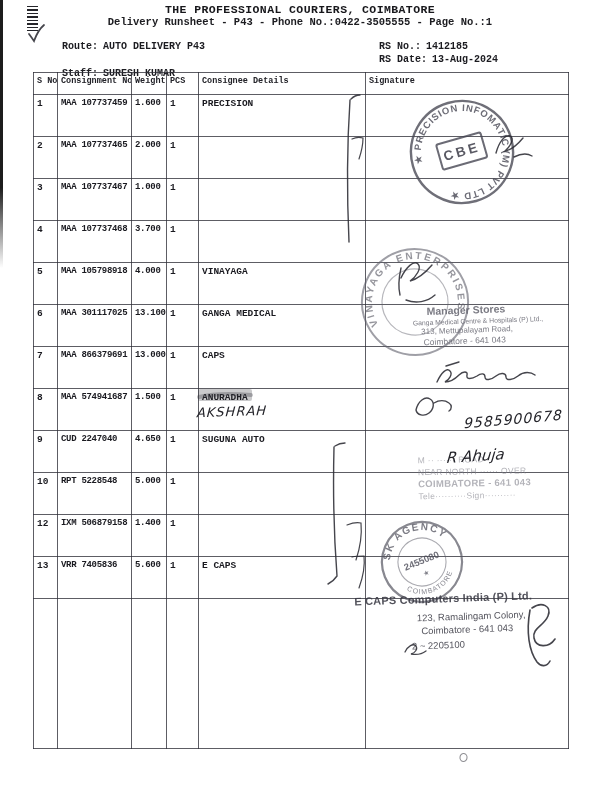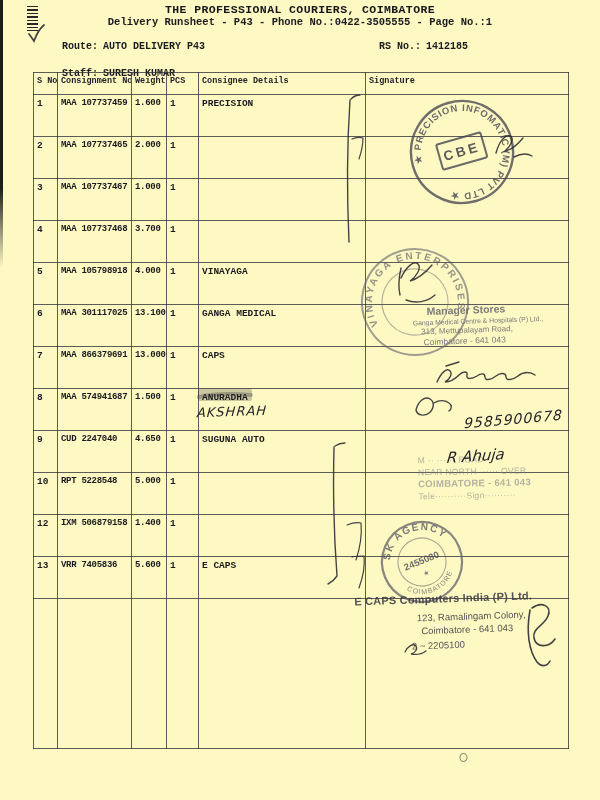--- a/index.html
+++ b/index.html
@@ -1,18 +1,18 @@
 <!DOCTYPE html>
 <html><head>
 <meta charset="utf-8">
 <style>
   * { margin:0; padding:0; box-sizing:border-box; }
   html,body { width:600px; height:800px; }
   body { font-family:"Liberation Mono", monospace; background:#d9d9d5; }
-  #page { position:relative; width:600px; height:800px; background:#fef9c3; overflow:hidden; color:#1c1c20; }
+  #page { position:relative; width:600px; height:800px; background:#ffffff; overflow:hidden; color:#1c1c20; }
 
   .ctr { position:absolute; left:0; width:100%; text-align:center; font-weight:bold; white-space:pre; }
   #doc-title { top:3px; font-size:11.5px; letter-spacing:.4px; color:#17171b; }
   #doc-subtitle { top:16px; font-size:10.5px; }
 
   .field { position:absolute; font-size:10px; font-weight:bold; white-space:pre; color:#1b1b20; }
   .field .lbl { margin-right:5px; }
 
   table#runsheet { position:absolute; left:33px; top:72px; width:535px; border-collapse:collapse; table-layout:fixed; }
   th,td { border:1px solid rgba(48,48,56,.78); font-weight:bold; vertical-align:top; text-align:left; padding:3px 2px 2px 3px; overflow:hidden; white-space:nowrap; }
@@ -66,20 +66,23 @@
   <div class="ctr" id="doc-subtitle">Delivery Runsheet - P43 - Phone No.:0422-3505555 - Page No.:1</div>
 
   <div class="field" style="left:38px; top:30px;">
     <span class="lbl">Route:</span><span>AUTO DELIVERY P43</span>
   </div>
   <div class="field" style="left:355px; top:30px;">
     <span class="lbl">RS No.:</span><span>1412185</span>
   </div>
   <div class="field" style="left:38px; top:57px;">
     <span class="lbl">Staff:</span><span>SURESH KUMAR</span>
+  </div>
+  <div class="field" style="left:355px; top:43px;">
+    <span class="lbl">RS Date:</span><span>13-Aug-2024</span>
   </div>
 
   <table id="runsheet">
     <colgroup>
       <col style="width:24px">
         <col style="width:74px">
         <col style="width:35px">
       <col style="width:32px">
         <col style="width:167px">
         <col style="width:203px">

